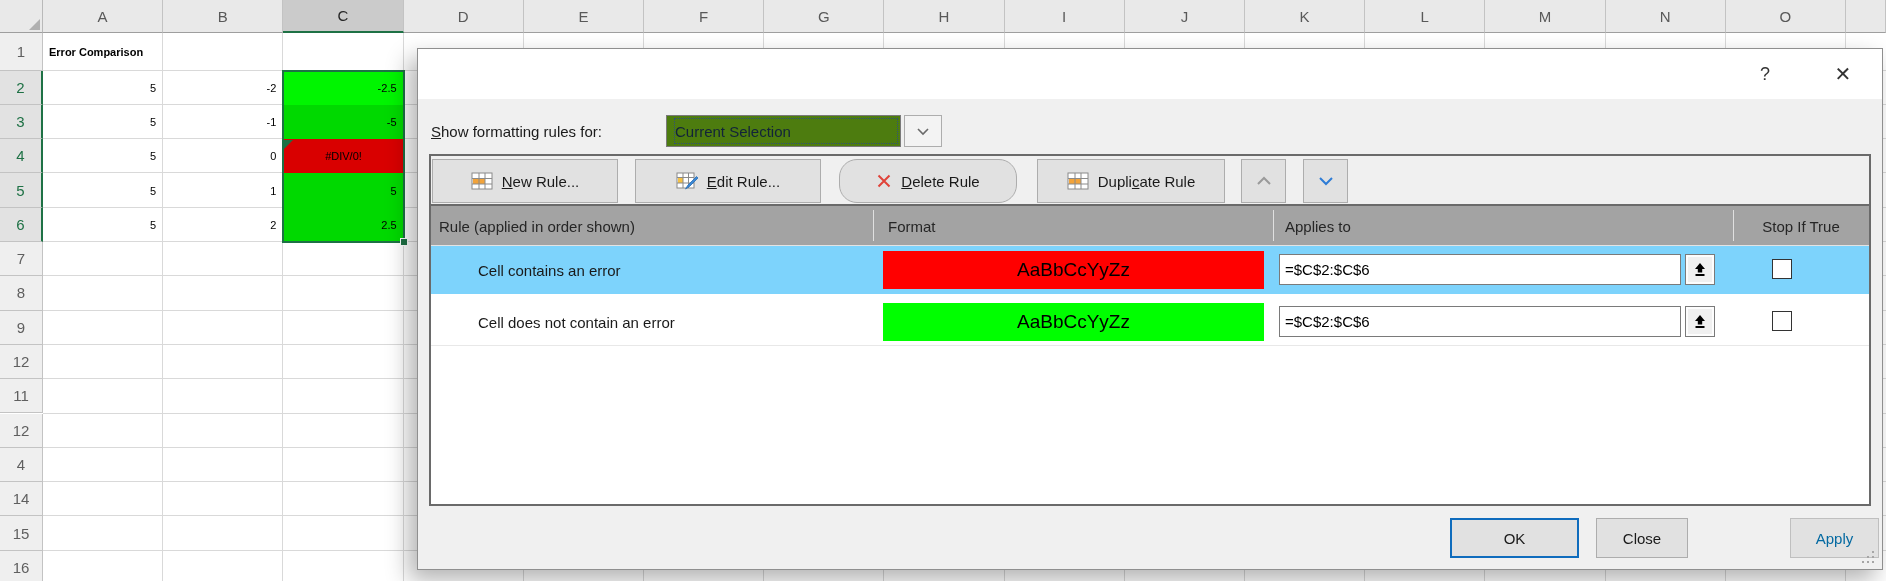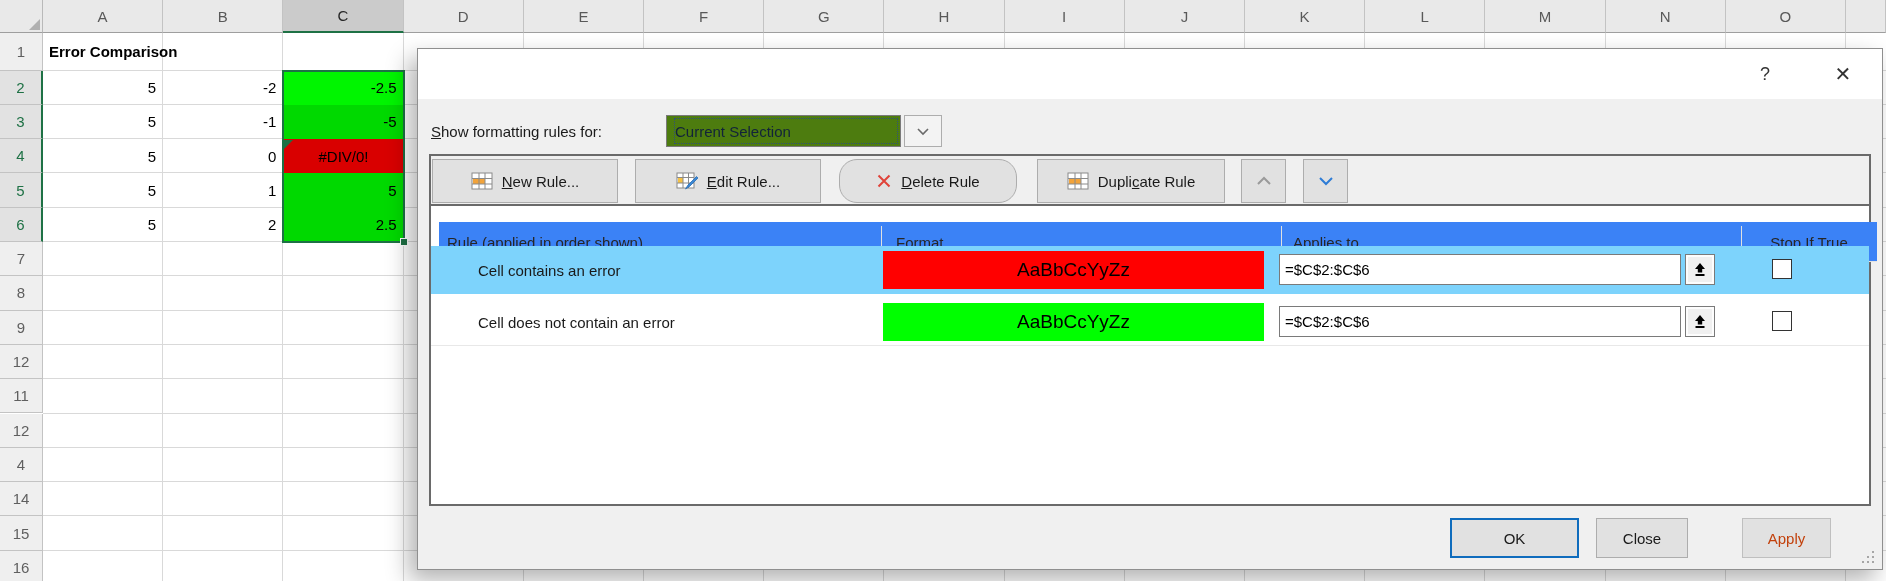--- a/index.html
+++ b/index.html
@@ -14,21 +14,21 @@
   .corner-tri { position:absolute; right:2px; bottom:2px; width:0; height:0;
     border-bottom:11px solid #b0b0b0; border-left:11px solid transparent; }
   .col-hdr { position:absolute; top:0; height:33px; background:#e9e9e9;
     border-right:1px solid #c3c3c3; border-bottom:1px solid #9e9e9e;
     color:#595959; font-size:15px; display:flex; align-items:center; justify-content:center; }
   .col-hdr.sel { background:#cbcbcb; color:#262626; border-bottom:2px solid #1e7145; }
   .row-hdr { position:absolute; left:0; width:43px; background:#efefef;
     border-right:1px solid #c3c3c3; border-bottom:1px solid #c3c3c3;
     color:#5f5f5f; font-size:15px; display:flex; align-items:center; justify-content:center; }
   .row-hdr.sel { background:#e2e2e2; color:#1e7145; border-right:2px solid #1e7145; }
-  .cell { position:absolute; font-size:15px; color:#000; display:flex;
+  .cell { position:absolute; font-size:11px; color:#000; display:flex;
     align-items:center; justify-content:flex-end; padding-right:7px;text-align:right; }
   .cell.center { justify-content:center; padding-right:0; }
   .cell.left { justify-content:flex-start; padding-left:6px; }
   .sheet-title { font-weight:bold; white-space:nowrap; }
   .err-tri { position:absolute; width:0; height:0;
     border-top:9px solid #1e7145; border-right:9px solid transparent; }
   .sel-outline { position:absolute; border:2px solid #1e7145; pointer-events:auto; }
   .fill-handle { position:absolute; width:8px; height:8px; background:#1e7145;
     border:1px solid #fff; }
 
@@ -57,22 +57,22 @@
 
   .panel { position:absolute; left:11px; top:105px; width:1442px; height:352px;
     background:#fff; border:2px solid #6a6a6a; }
   .toolbar { position:absolute; left:0; top:0; width:1438px; height:50px;
     background:#f0f0f0; border-bottom:2px solid #6a6a6a; }
   .tb-btn { position:absolute; top:3px; height:44px; background:#e1e1e1;
     border:1px solid #adadad; display:flex; align-items:center; justify-content:center;
     gap:9px; font-size:15px; color:#1a1a1a; white-space:nowrap; }
   .tb-btn svg { flex:0 0 auto; }
 
-  .tbl-hdr-row { position:absolute; left:8px; top:50px; width:1438px; height:40px;
-    background:#3b82f6; border-bottom:1px solid #e3e3e3; font-size:15px; color:#262626;margin-top:16px; }
+  .tbl-hdr-row { position:absolute; left:0; top:50px; width:1438px; height:40px;
+    background:#a3a3a3; border-bottom:1px solid #e3e3e3; font-size:15px; color:#262626; }
   .tbl-hdr-row .sep { position:absolute; top:4px; bottom:4px; width:1px; background:#e0e0e0; }
   .hdr-label { position:absolute; top:0; height:40px; display:flex; align-items:center; white-space:nowrap; }
 
   .rule-row { position:absolute; left:0; width:1438px; height:48px; }
   .rule-row.sel { background:#7dd3fc; }
   .rule-row.plain { background:#fff; border-bottom:1px solid #e8e8e8; }
   .rule-name { position:absolute; left:47px; top:0; height:48px; display:flex;
     align-items:center; font-size:15px; color:#1a1a1a; white-space:nowrap; }
   .swatch { position:absolute; left:452px; top:5px; width:381px; height:38px;
     display:flex; align-items:center; justify-content:center; font-size:19px; color:#000; }
@@ -83,21 +83,21 @@
     background:#f0f0f0; border:1px solid #7a7a7a; box-shadow:inset 0 0 0 2px #fdfdfd;
     display:flex; align-items:center; justify-content:center; }
   .stop-check { position:absolute; left:1341px; top:13px; width:20px; height:20px;
     background:#fff; border:1px solid #333; }
 
   .ftr-btn { position:absolute; top:469px; height:40px; background:#e1e1e1;
     border:1px solid #adadad; font-size:15px; color:#1a1a1a; display:flex;
     align-items:center; justify-content:center; }
   .ok { left:1032px; width:129px; border:2px solid #0f6cbd; }
   .closeb { left:1178px; width:92px; }
-  .applyb { left:1324px; width:89px; color:#c2410c; border-color:#bfbfbf; }
+  .applyb { left:1372px; width:89px; color:#0369a1; border-color:#bfbfbf; }
   .grip { position:absolute; left:1444px; top:502px; }
   u { text-decoration:underline; }
 </style>
 </head>
 <body>
 
 <div id="stage">
 
   <div id="sheet">
       <div class="grid-line" style="left: 162.2px; top: 33px; width: 1px; height: 548px;"></div>

